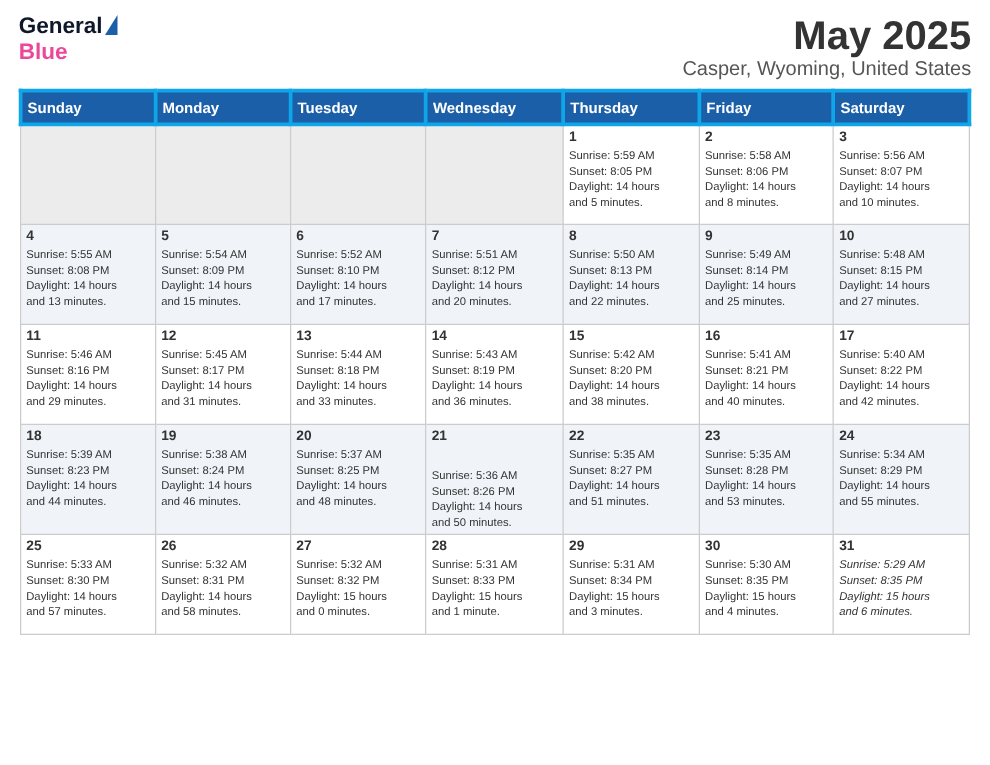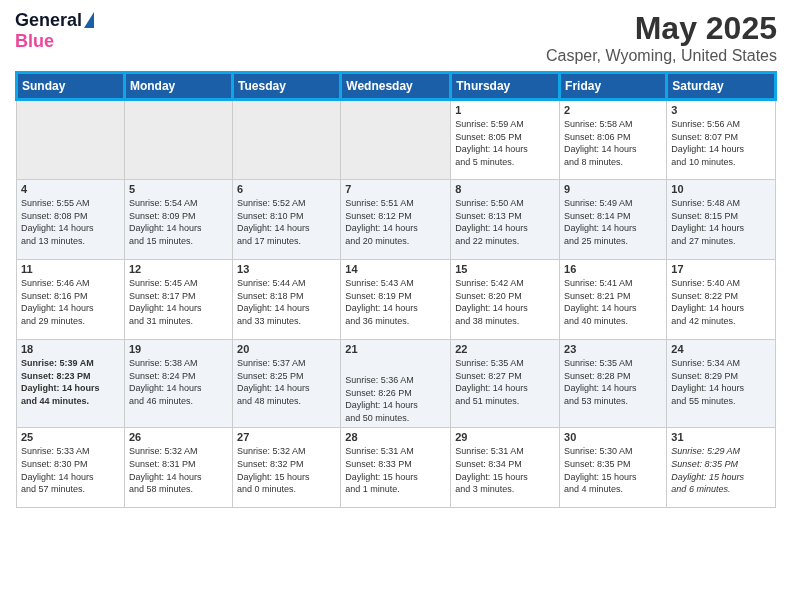--- a/index.html
+++ b/index.html
@@ -263,21 +263,21 @@
             <span class="day-num">17</span>
             <div class="day-info" style="white-space: pre-line;">Sunrise: 5:40 AM
 Sunset: 8:22 PM
 Daylight: 14 hours
 and 42 minutes.</div>
           </td>
         </tr>
         <tr class="row-shaded">
           <td>
             <span class="day-num">18</span>
-            <div class="day-info" style="white-space: pre-line; font-weight: bold;">Sunrise: 5:39 AM
+            <div class="day-info" style="white-space: pre-line;">Sunrise: 5:39 AM
 Sunset: 8:23 PM
 Daylight: 14 hours
 and 44 minutes.</div>
           </td>
           <td>
             <span class="day-num">19</span>
             <div class="day-info" style="white-space: pre-line;">Sunrise: 5:38 AM
 Sunset: 8:24 PM
 Daylight: 14 hours
 and 46 minutes.</div>

